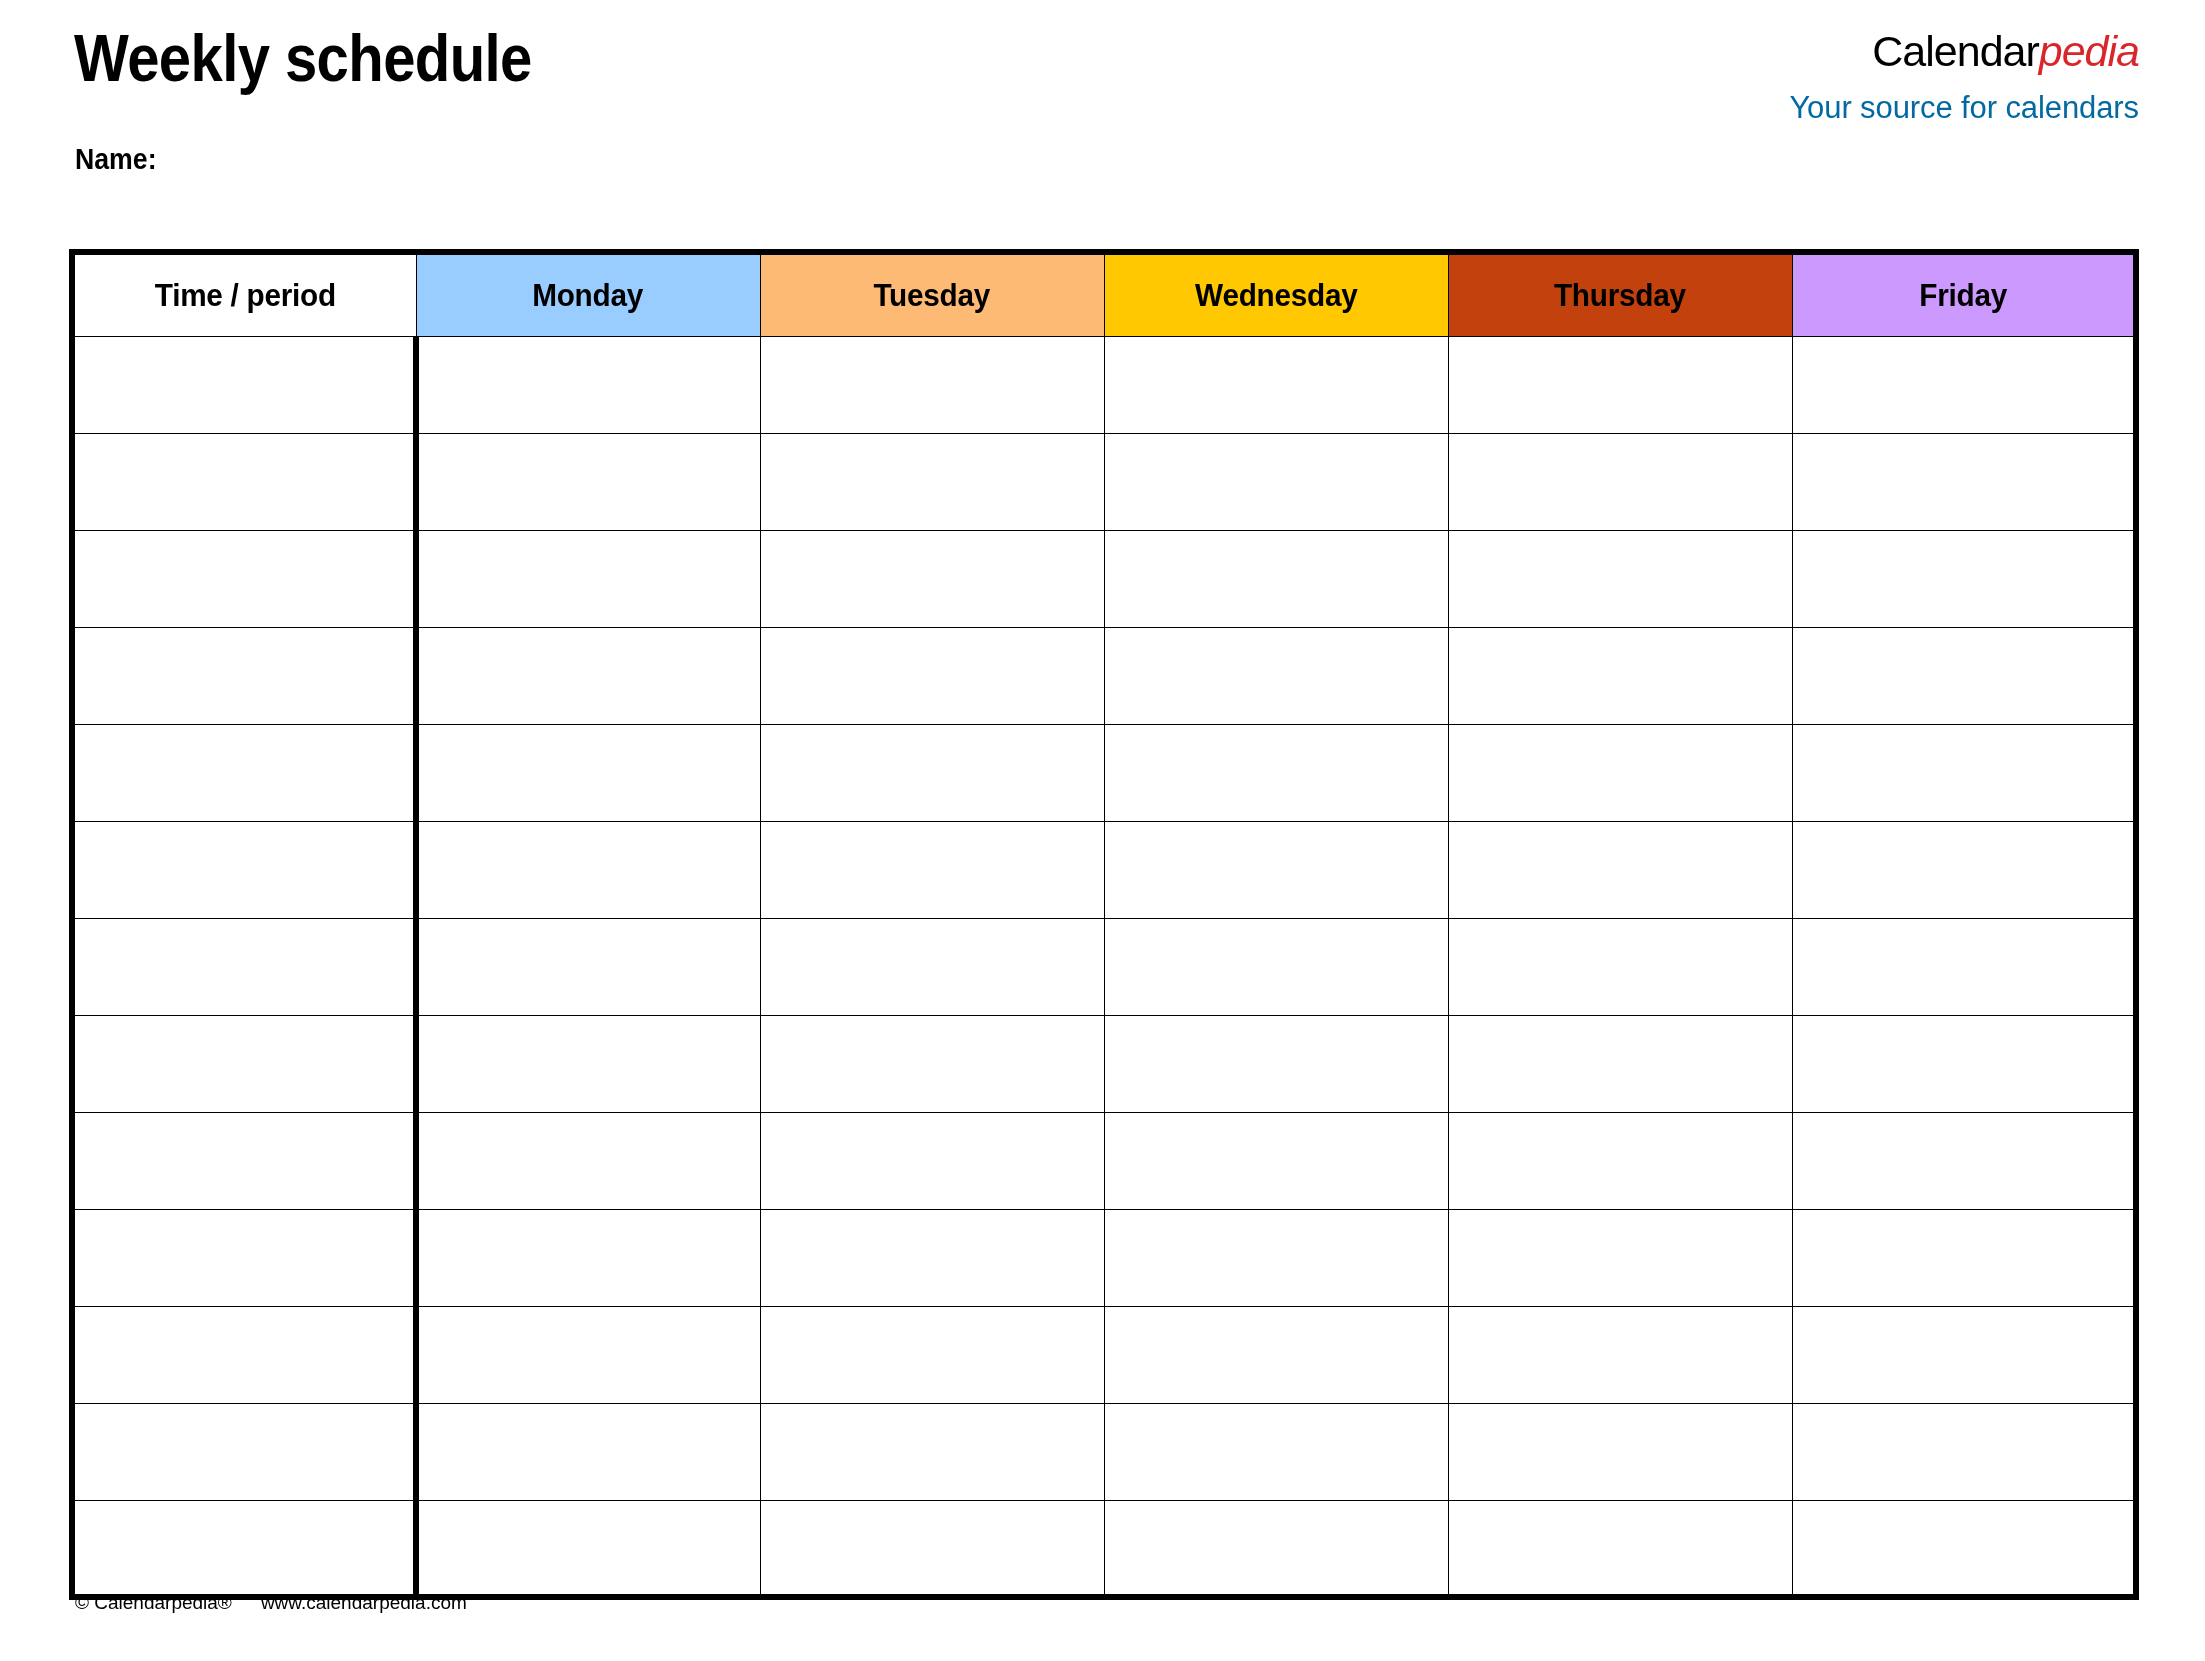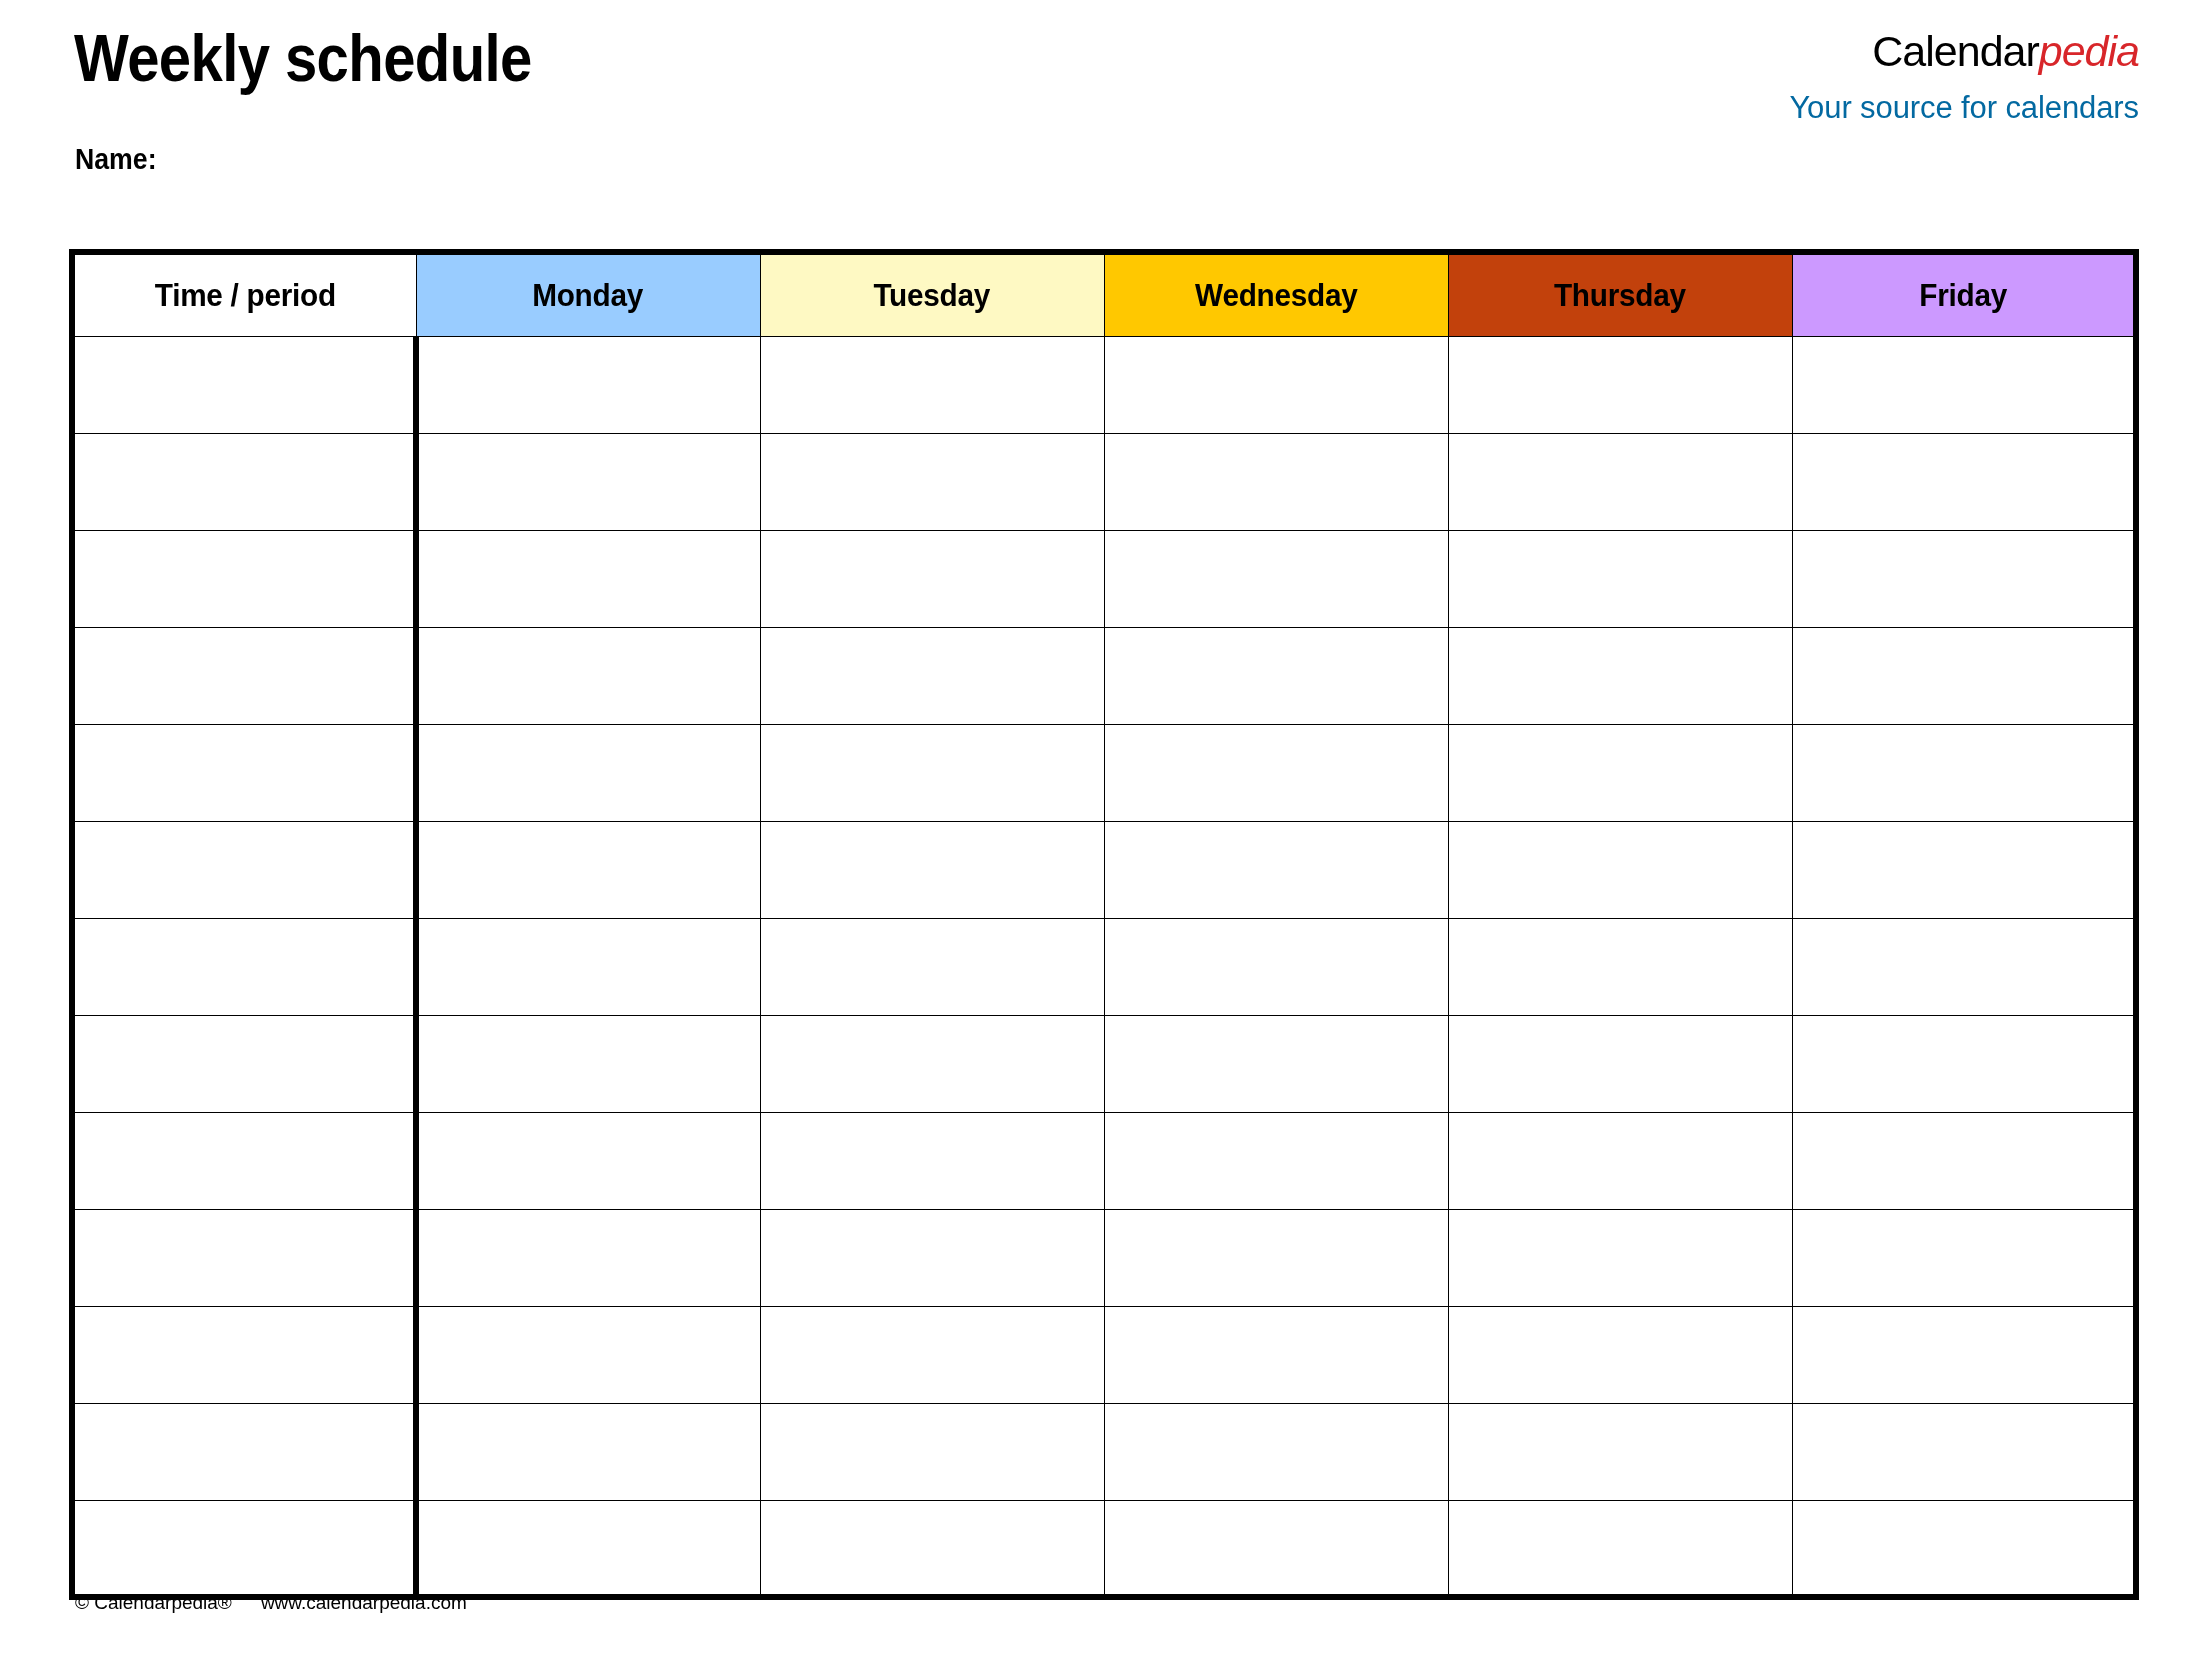--- a/index.html
+++ b/index.html
@@ -199,21 +199,21 @@
         <col class="col-day">
         <col class="col-day">
         <col class="col-day">
         <col class="col-day">
         <col class="col-day">
       </colgroup>
       <thead>
         <tr>
             <th class="time-head" style="background: rgb(255, 255, 255);"><span class="hdr-text">Time / period</span></th>
             <th style="background: rgb(153, 204, 255);"><span class="hdr-text">Monday</span></th>
-            <th style="background: #fef9c3;"><span class="hdr-text">Tuesday</span></th>
+            <th style="background: #fdba74;"><span class="hdr-text">Tuesday</span></th>
             <th style="background: rgb(255, 200, 0);"><span class="hdr-text">Wednesday</span></th>
             <th style="background: #c2410c; text-decoration: underline;"><span class="hdr-text">Thursday</span></th>
             <th style="background: rgb(204, 153, 255);"><span class="hdr-text">Friday</span></th>
           </tr>
       </thead>
       <tbody>
           <tr>
             <td class="time-cell"></td>
             <td></td>
             <td></td>

